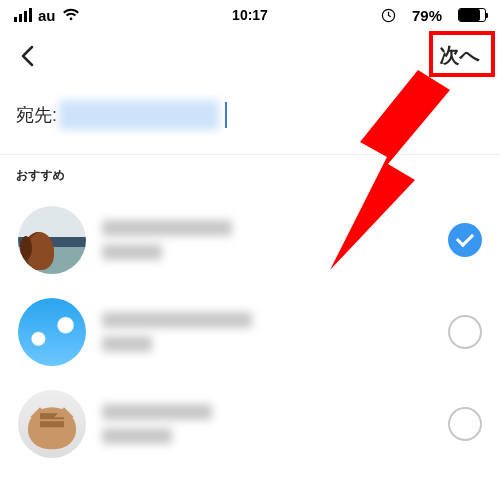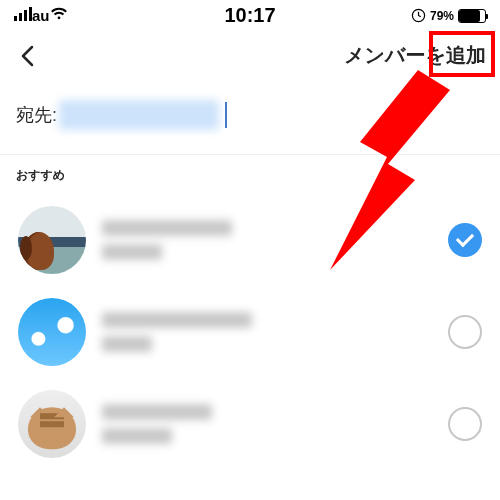--- a/index.html
+++ b/index.html
@@ -1,20 +1,20 @@
 <!DOCTYPE html>
 <html><head>
   <meta charset="utf-8">
   <style>
     *{margin:0;padding:0;box-sizing:border-box;-webkit-font-smoothing:antialiased}
     body{width:500px;height:500px;background:#fff;font-family:-apple-system,"Hiragino Sans",sans-serif;color:#262626;overflow:hidden;position:relative}
     .statusbar{height:30px;display:flex;align-items:center;justify-content:space-between;padding:0 14px;font-size:15px;font-weight:600;color:#000}
-    .sb-left{display:flex;align-items:flex-start;}
-    .time{position:absolute;left:50%;transform:translateX(-50%);font-size:20px;font-weight:700}
-    .sb-right{display:flex;align-items:flex-end;gap:4px;font-size:12px}
+    .sb-left{display:flex;align-items:center;gap:6px}
+    .time{position:absolute;left:50%;transform:translateX(-50%);font-size:14px;font-weight:700}
+    .sb-right{display:flex;align-items:center;gap:16px;font-size:15px}
     .sigbars{display:flex;align-items:flex-end;gap:2px}
     .sigbars span{width:3px;background:#000;display:block}
     .sigbars span:nth-child(1){height:5px}.sigbars span:nth-child(2){height:8px}.sigbars span:nth-child(3){height:11px}.sigbars span:nth-child(4){height:14px}
     .wifi{width:18px;height:14px}
     .battery{width:28px;height:14px;border:1px solid #000;border-radius:3px;position:relative}
     .battery::after{content:"";position:absolute;right:-3px;top:4px;width:2px;height:5px;background:#000;border-radius:0 1px 1px 0}
     .bfill{height:100%;width:79%;background:#000;border-radius:2px}
     .orient{width:15px;height:15px}
     .navbar{height:52px;display:flex;align-items:center;justify-content:space-between;padding:0 14px;border-bottom:1px solid #fff}
     .back{width:28px;height:28px;display:flex;align-items:center;justify-content:center}
@@ -77,21 +77,21 @@
       </div>
   </div>
 </div>
 
 <div class="navbar">
   <div class="back">
     <svg width="18" height="22" viewBox="0 0 18 22">
         <path d="M13 2 4 11l9 9" fill="none" stroke="#262626" stroke-width="2.5" stroke-linecap="round" stroke-linejoin="round"></path>
       </svg>
   </div>
-  <div class="title">メンバーを追加</div>
+  <div class="next">次へ</div>
 </div>
 
 <div class="highlight-box"></div>
 
 <div class="to-row">
   <span class="to-label">宛先:</span>
   <div class="chip"></div>
   <div class="cursor"></div>
 </div>
 

